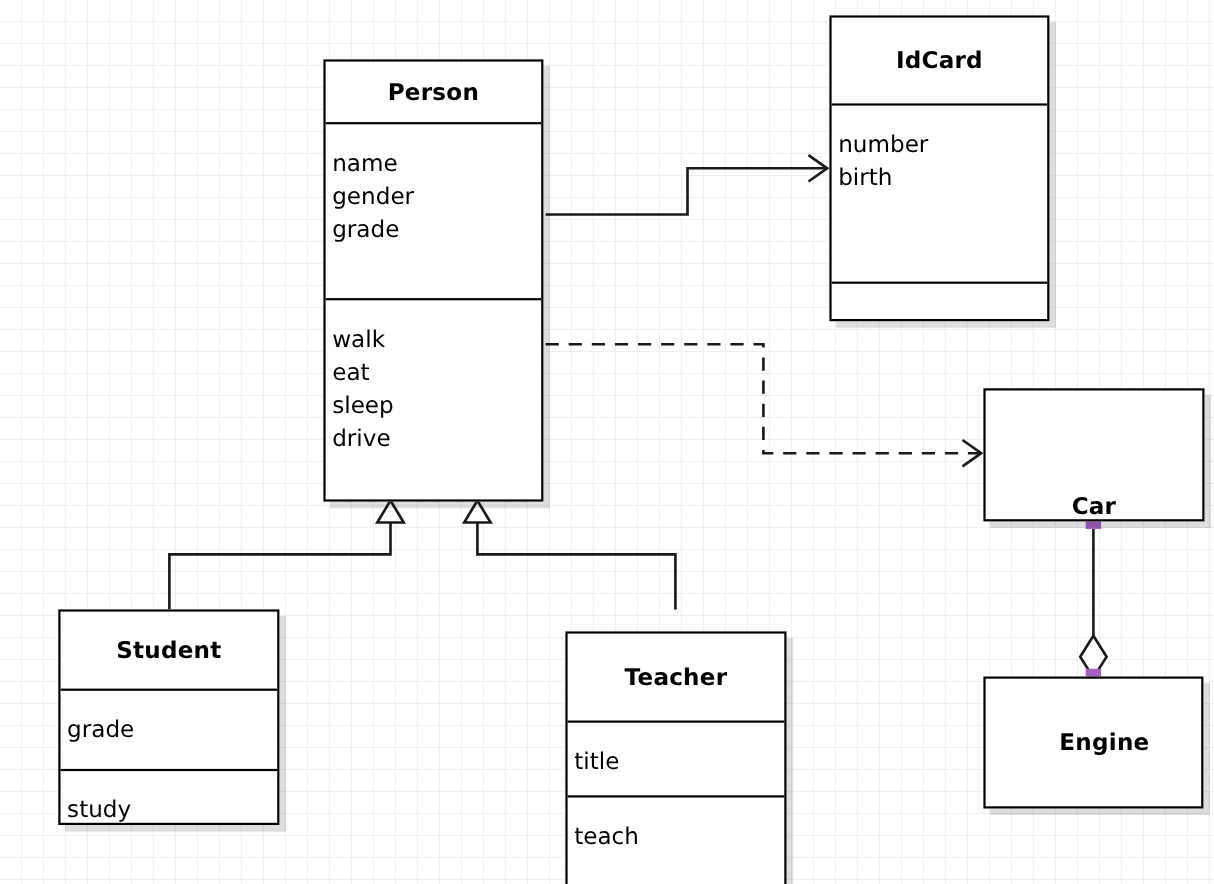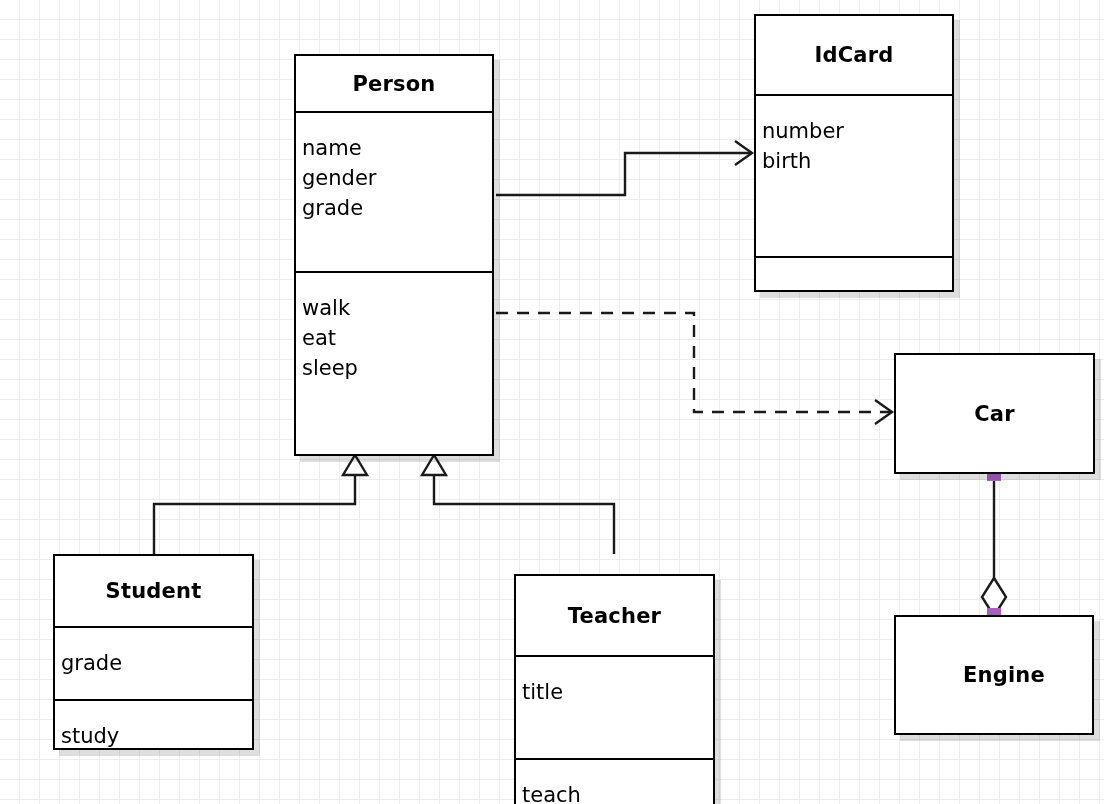--- a/index.html
+++ b/index.html
@@ -145,20 +145,21 @@
     </div>
     <div class="compartment member-list" style="height:160px;">
       <div class="member">name</div>
       <div class="member">gender</div>
       <div class="member">grade</div>
     </div>
     <div class="compartment member-list" style="flex:1 1 auto;">
       <div class="member">walk</div>
       <div class="member">eat</div>
       <div class="member">sleep</div>
+      <div class="member">drive</div>
     </div>
   </div>
 
   <div class="uml-class" style="left:754px; top:14px; width:200px; height:278px;">
     <div class="compartment class-title" style="height:78px;">
       <span>IdCard</span>
     </div>
     <div class="compartment member-list" style="height:162px;">
       <div class="member">number</div>
       <div class="member">birth</div>
@@ -175,30 +176,30 @@
     </div>
     <div class="compartment member-list" style="flex:1 1 auto;">
       <div class="member">study</div>
     </div>
   </div>
 
   <div class="uml-class" style="left:514px; top:554px; width:201px; height:240px;margin-top:20px;">
     <div class="compartment class-title" style="height:79px;">
       <span>Teacher</span>
     </div>
-    <div class="compartment member-list" style="height:103px;">
+    <div class="compartment member-list" style="height:68px;">
       <div class="member">title</div>
     </div>
     <div class="compartment member-list" style="flex:1 1 auto;">
       <div class="member">teach</div>
     </div>
   </div>
 
   <div class="uml-class" style="left:894px; top:353px; width:201px; height:121px; border-width:2.5px;">
-    <div class="compartment class-title" style="flex:1 1 auto;">
+    <div class="compartment class-title" style="flex:1 1 auto;align-items:flex-end;">
       <span>Car</span>
     </div>
   </div>
 
   <div class="uml-class" style="left:894px; top:615px; width:200px; height:120px; border-width:2.5px;padding-left:20px;">
     <div class="compartment class-title" style="flex:1 1 auto;">
       <span>Engine</span>
     </div>
   </div>
 

